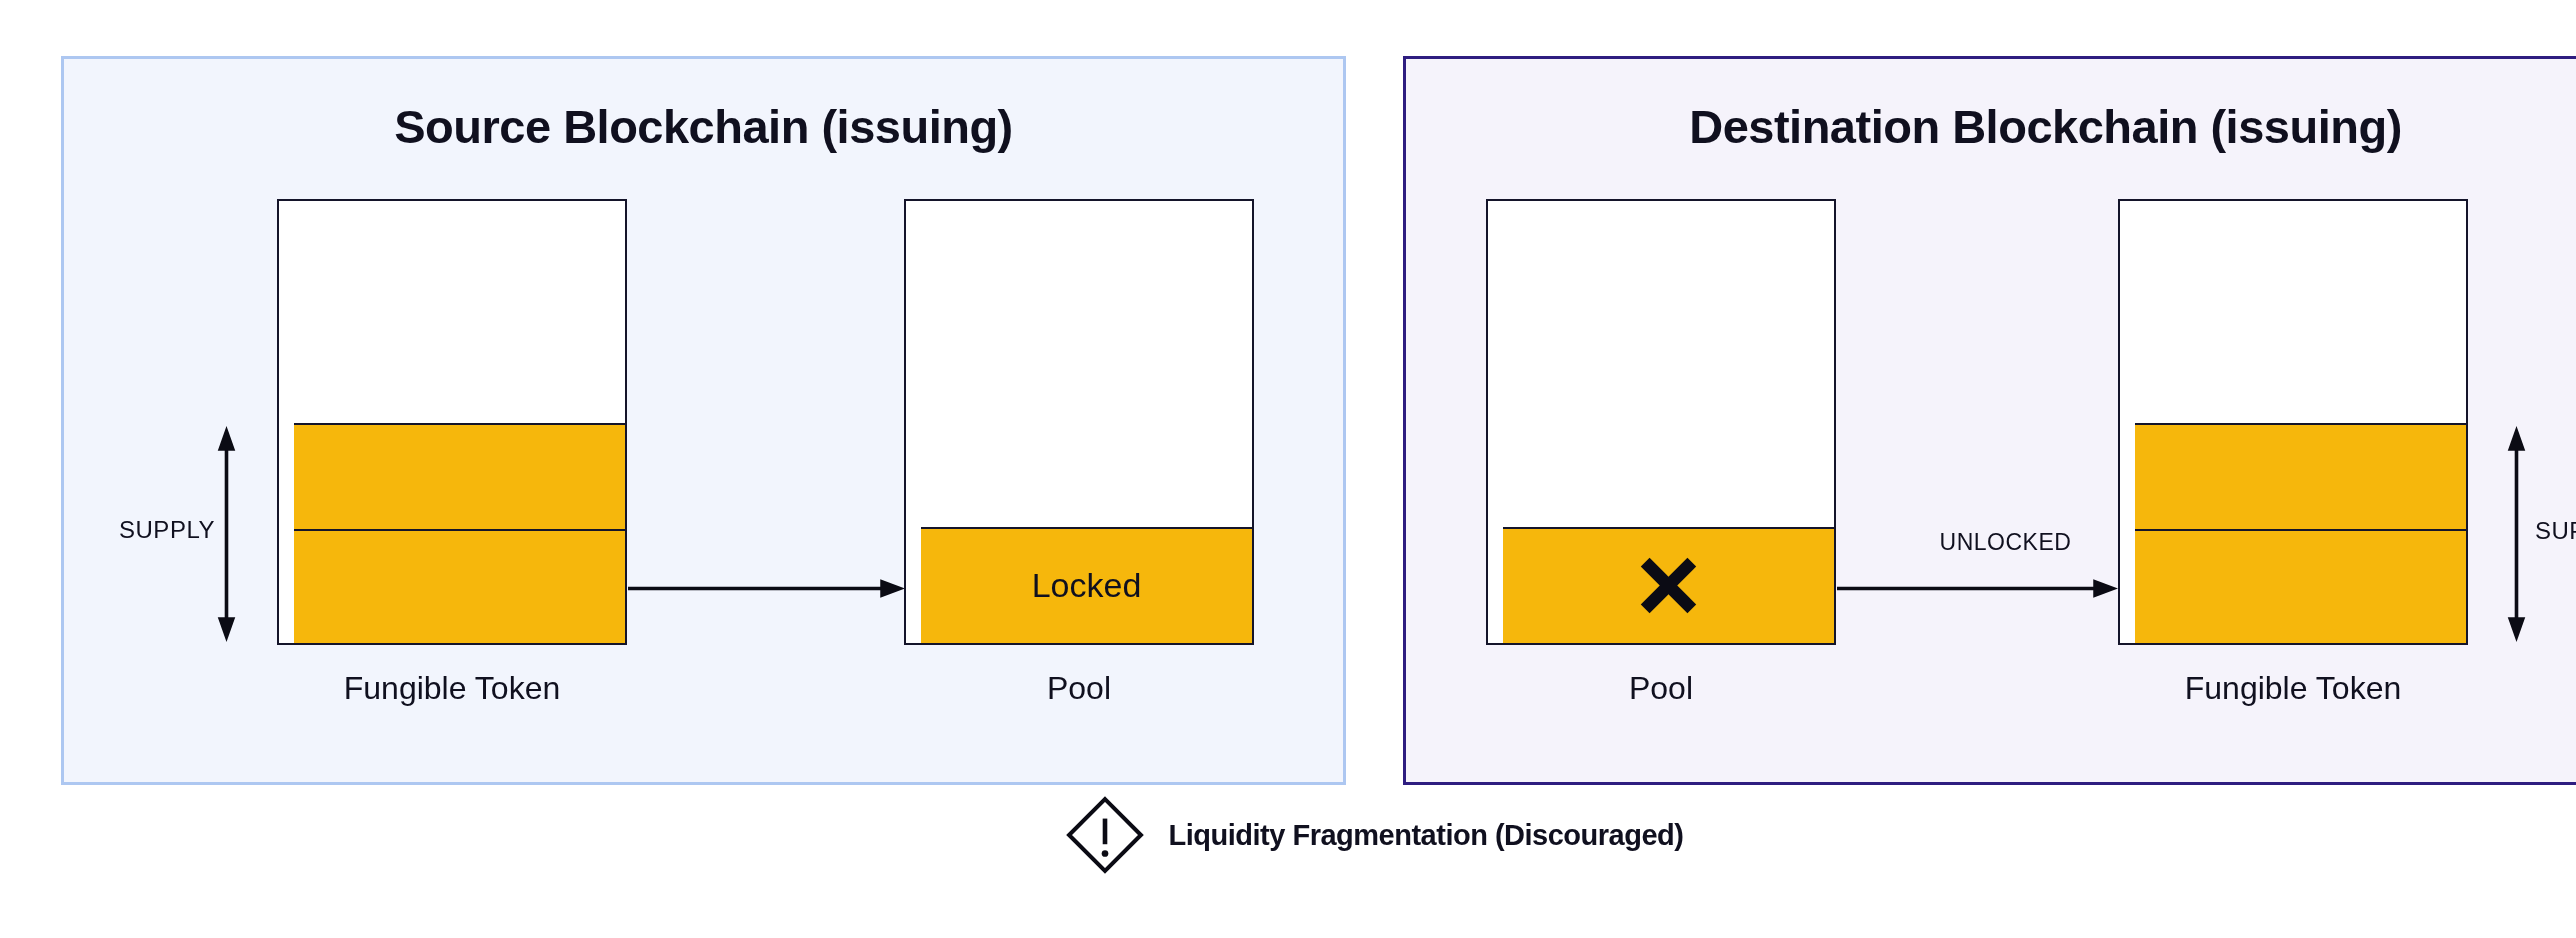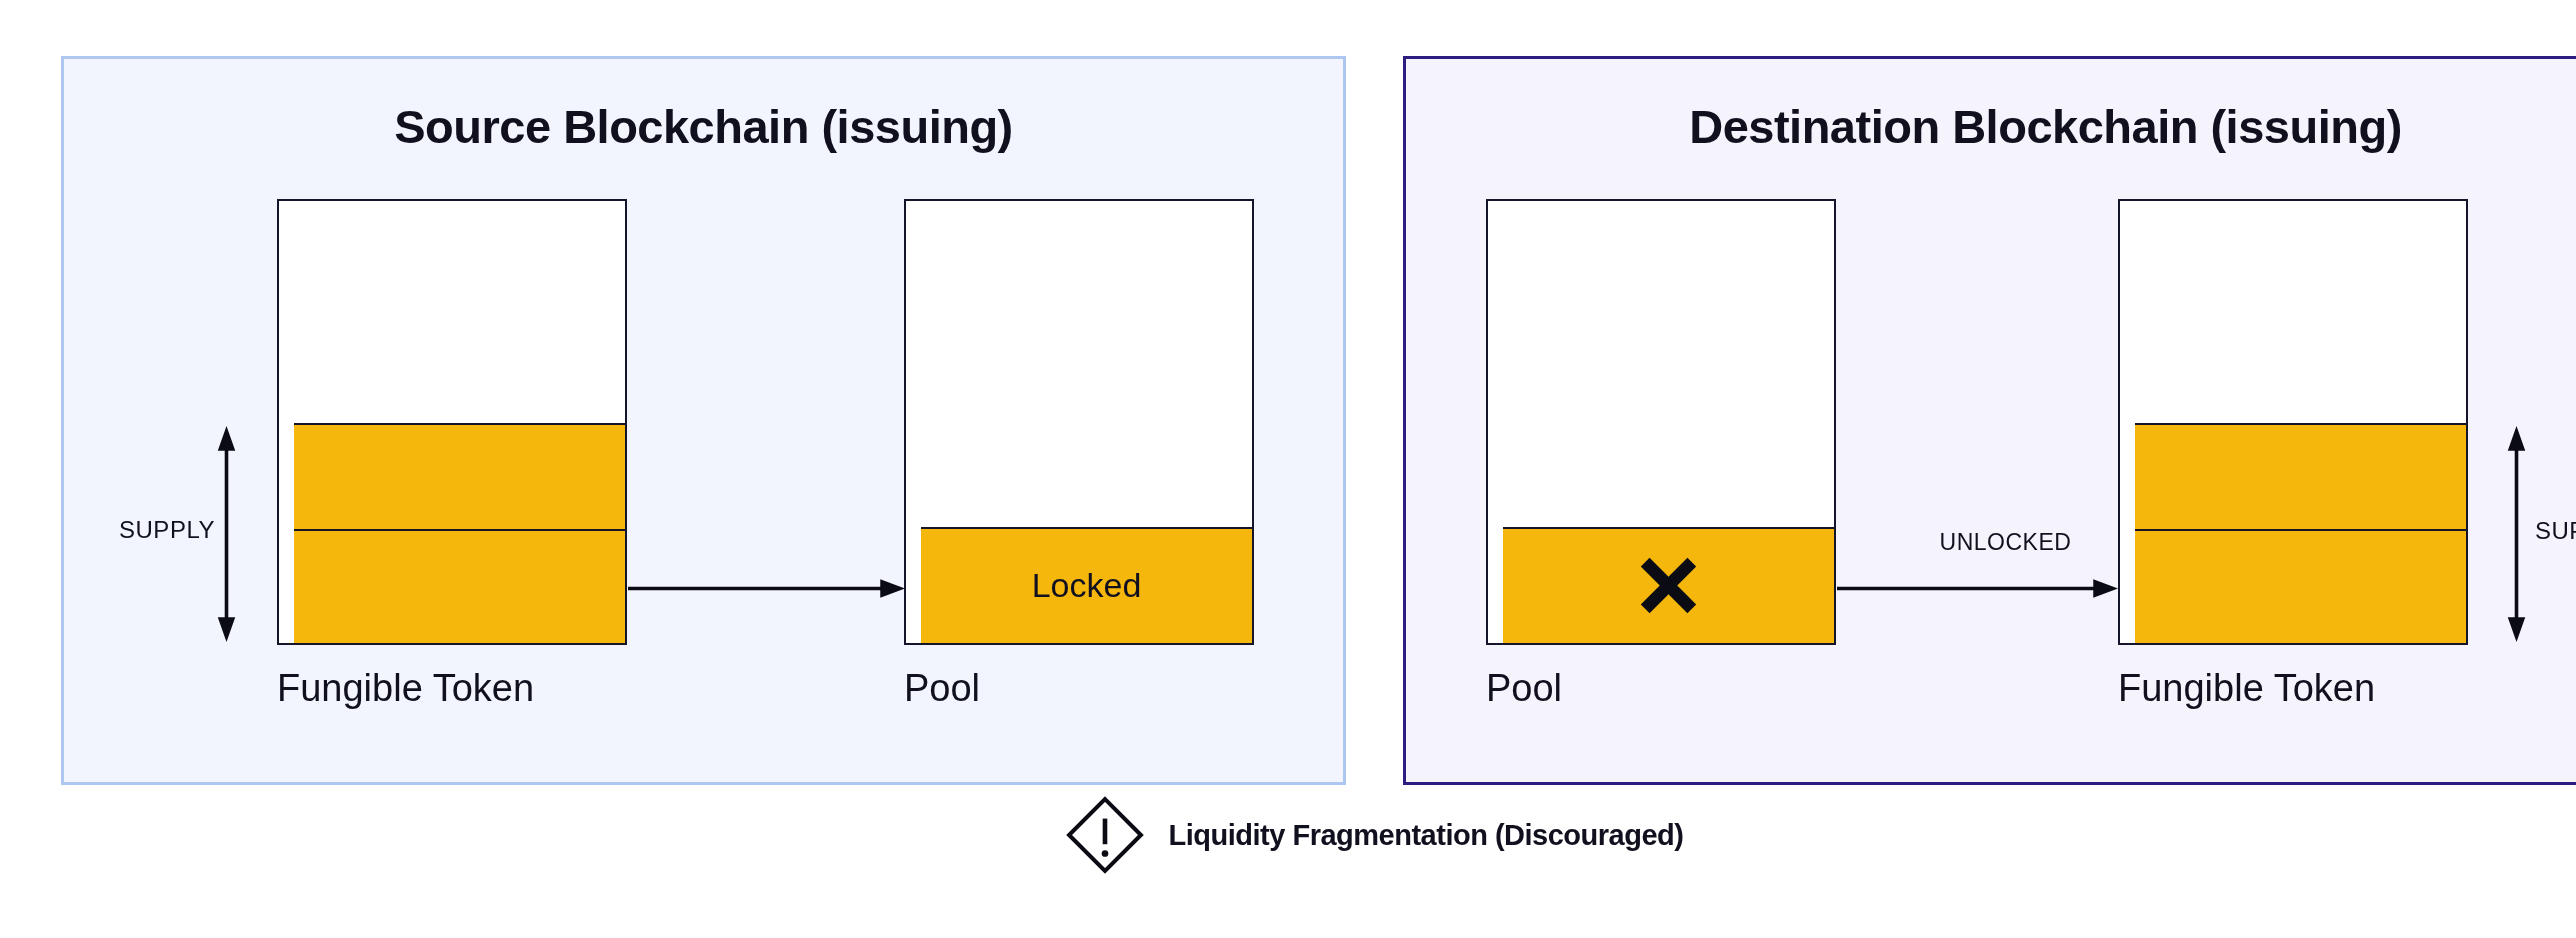--- a/index.html
+++ b/index.html
@@ -25,21 +25,21 @@
 
   .stack-box{position:absolute;width:350px;height:446px;border:2.6px solid var(--line);
     background:#ffffff;display:flex;flex-direction:column;}
   .sec{flex-grow:1;flex-basis:0;}
   .sec.white{background:#ffffff;}
   .sec.orange{background:var(--orange);}
   .sec + .sec{border-top:2.6px solid var(--line);margin-left:15px;}
   .sec.center{display:flex;align-items:center;justify-content:center;}
 
   .locked-label{font-size:34px;font-weight:500;color:var(--ink);}
-  .box-label{position:absolute;width:350px;text-align:left;font-size:38px;
+  .box-label{position:absolute;width:350px;text-align:center;font-size:32px;
     font-weight:500;line-height:41px;color:var(--ink);}
   .supply-label{position:absolute;font-size:24px;font-weight:400;letter-spacing:0.5px;
     line-height:29px;color:var(--ink);}
   .unlocked-label{position:absolute;font-size:23px;font-weight:400;letter-spacing:0.5px;
     line-height:28px;text-align:center;color:var(--ink);}
 
   .abs{position:absolute;}
 
   .caption{position:absolute;left:0;right:0;top:791px;height:88px;
     display:flex;align-items:center;justify-content:center;gap:25px;}

